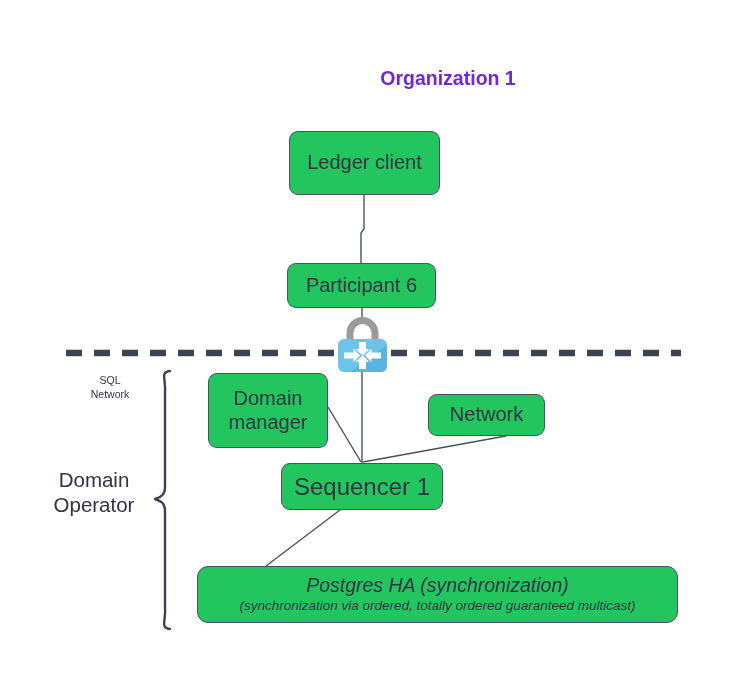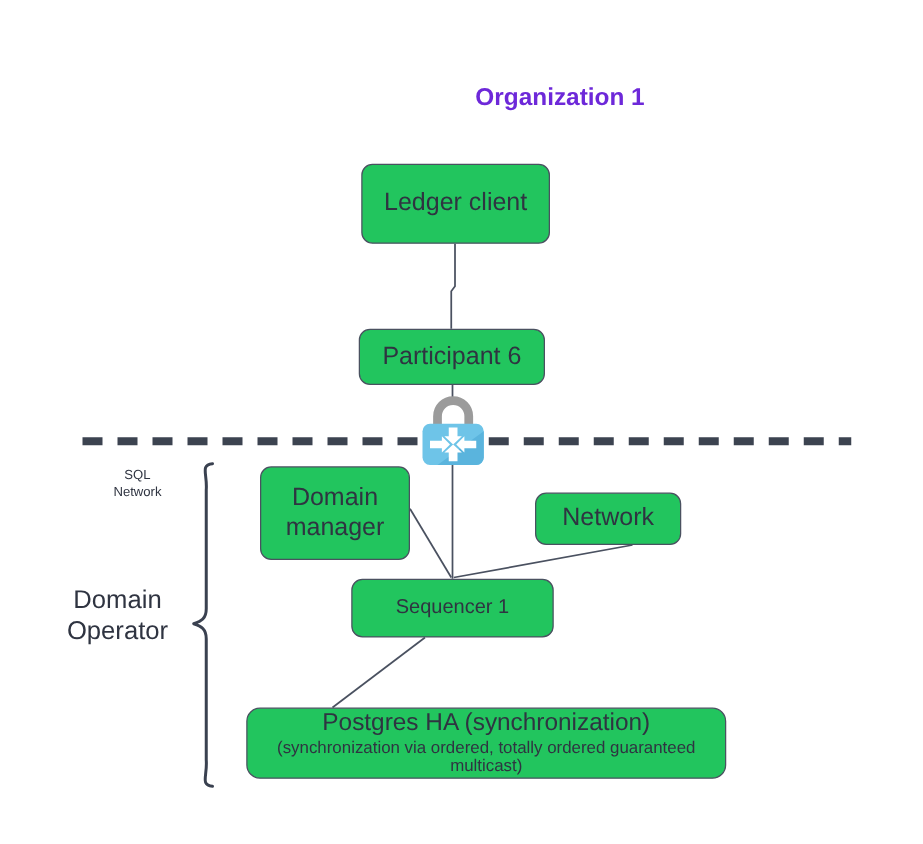--- a/index.html
+++ b/index.html
@@ -75,26 +75,27 @@
   #node-domain-manager {
     left: 208px; top: 373px; width: 120px; height: 75px;
     font-size: 20px;
   }
   #node-mediator {
     left: 428px; top: 394px; width: 117px; height: 42px;
     font-size: 20px;
   }
   #node-sequencer-1 {
     left: 281px; top: 463px; width: 162px; height: 47px;
-    font-size: 16px;
+    font-size: 24px;
   }
   #node-postgres-ha {
-    left: 197px; top: 566px; width: 384px; height: 57px;
+    left: 197px; top: 566px; width: 481px; height: 57px;
     border-radius: 11px;
     gap: 2px;
+    font-style: italic;
   }
   #node-postgres-ha .pg-main {
     font-size: 19.5px;
     line-height: 1.1;
   }
   #node-postgres-ha .pg-sub {
     font-size: 13.5px;
     line-height: 1.1;
   }
 

